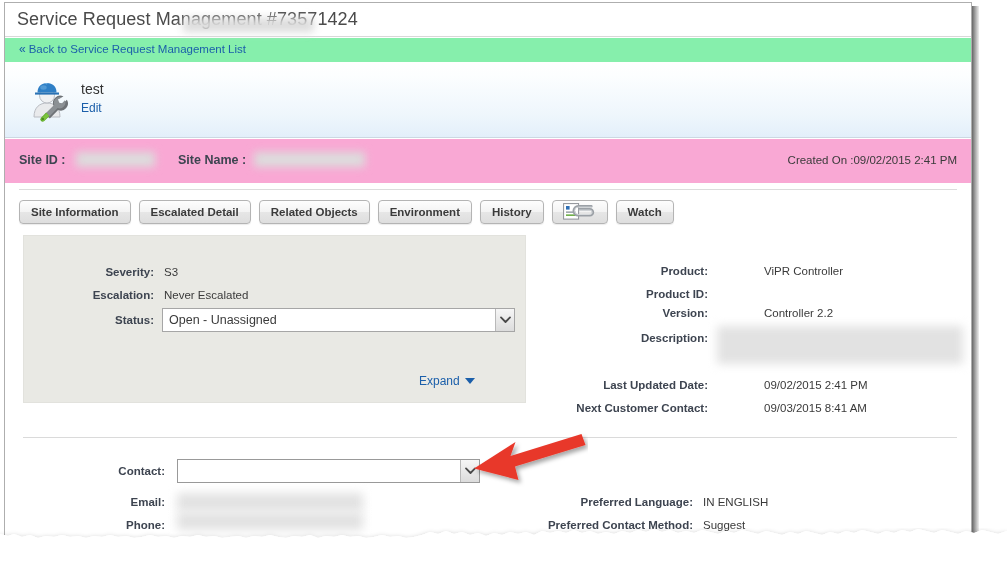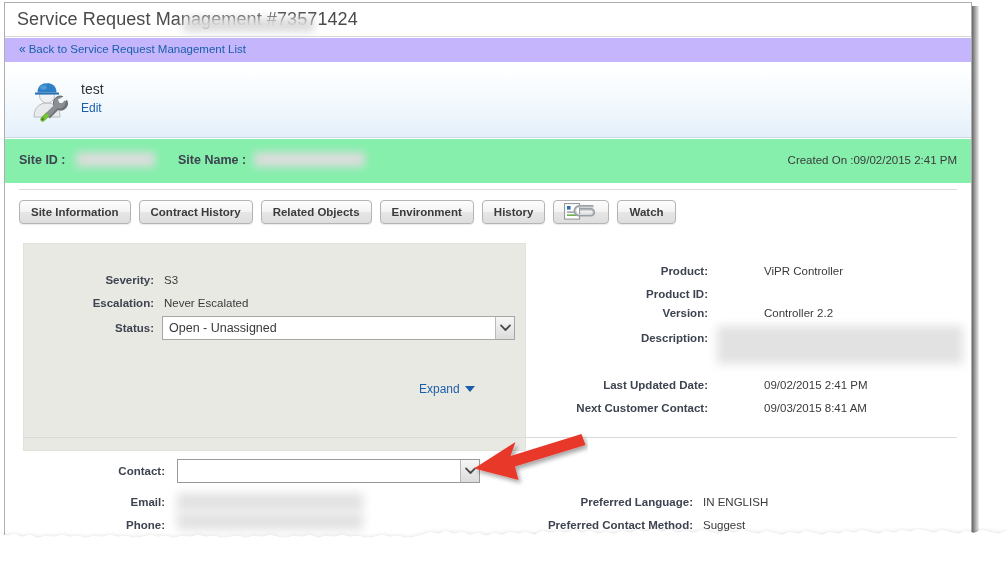--- a/index.html
+++ b/index.html
@@ -55,21 +55,21 @@
     font-weight: normal;
     letter-spacing: 0.1px;
     white-space: nowrap;
   }
 
   
   .backlink-row {
     position: absolute;
     left: 0; top: 35px;
     width: 966px; height: 24px;
-    background: #c4b5fd;
+    background: #86efac;
   }
   .backlink {
     position: absolute;
     left: 14px; top: 4px;
     font-size: 11.5px;
     color: #1b5faa;
     white-space: nowrap;
     cursor: pointer;
   }
   .backlink .chev {
@@ -103,21 +103,21 @@
     font-size: 12px;
     color: #1b5faa;
     cursor: pointer;
   }
 
   
   .site-row {
     position: absolute;
     left: 0; top: 136px;
     width: 966px; height: 44px;
-    background: #86efac;
+    background: #f9a8d4;
   }
   .lbl-bold {
     font-size: 12.5px;
     font-weight: bold;
     color: #3d4450;
     white-space: nowrap;
   }
   .site-id-label  { position: absolute; left: 14px;  top: 14px; }
   .site-name-label{ position: absolute; left: 173px; top: 14px; }
   .created-on {
@@ -181,22 +181,22 @@
 
   
   .detail-area {
     position: absolute;
     left: 0; top: 232px;
     width: 966px; height: 190px;
   }
 
   .gray-panel {
     position: absolute;
-    left: 18px; top: 8px;
-    width: 503px; height: 208px;
+    left: 18px; top: 0;
+    width: 503px; height: 168px;
     background: #e9e9e4;
     border: 1px solid #e2e2dd;
   }
 
   .fld-label {
     position: absolute;
     font-size: 11.5px;
     font-weight: bold;
     color: #3d4450;
     text-align: right;
@@ -377,21 +377,21 @@
       <div class="lbl-bold site-id-label">Site ID :</div>
       <div class="lbl-bold site-name-label">Site Name :</div>
       <div class="created-on">Created On :09/02/2015 2:41 PM</div>
     </div>
     <div class="redact r-siteid"></div>
     <div class="redact r-sitename"></div>
     <div class="site-divider"></div>
 
     <div class="tabstrip">
       <div class="btn">Site Information</div>
-      <div class="btn">Contract History</div>
+      <div class="btn">Escalated Detail</div>
       <div class="btn">Related Objects</div>
       <div class="btn">Environment</div>
       <div class="btn">History</div>
       <div class="btn icon-btn">
         <span class="attach-ico">
           <svg width="34" height="17" viewBox="0 0 34 17" xmlns="http://www.w3.org/2000/svg">
             <rect x="0.6" y="0.6" width="15" height="15.5" fill="#ffffff" stroke="#8d9096" stroke-width="1"></rect>
             <rect x="3" y="3" width="3.6" height="3.6" fill="#2f6fb5"></rect>
             <rect x="3" y="8.4" width="9.5" height="1.5" fill="#9aa0a8"></rect>
             <rect x="3" y="11.4" width="9.5" height="1.5" fill="#63a83a"></rect>

